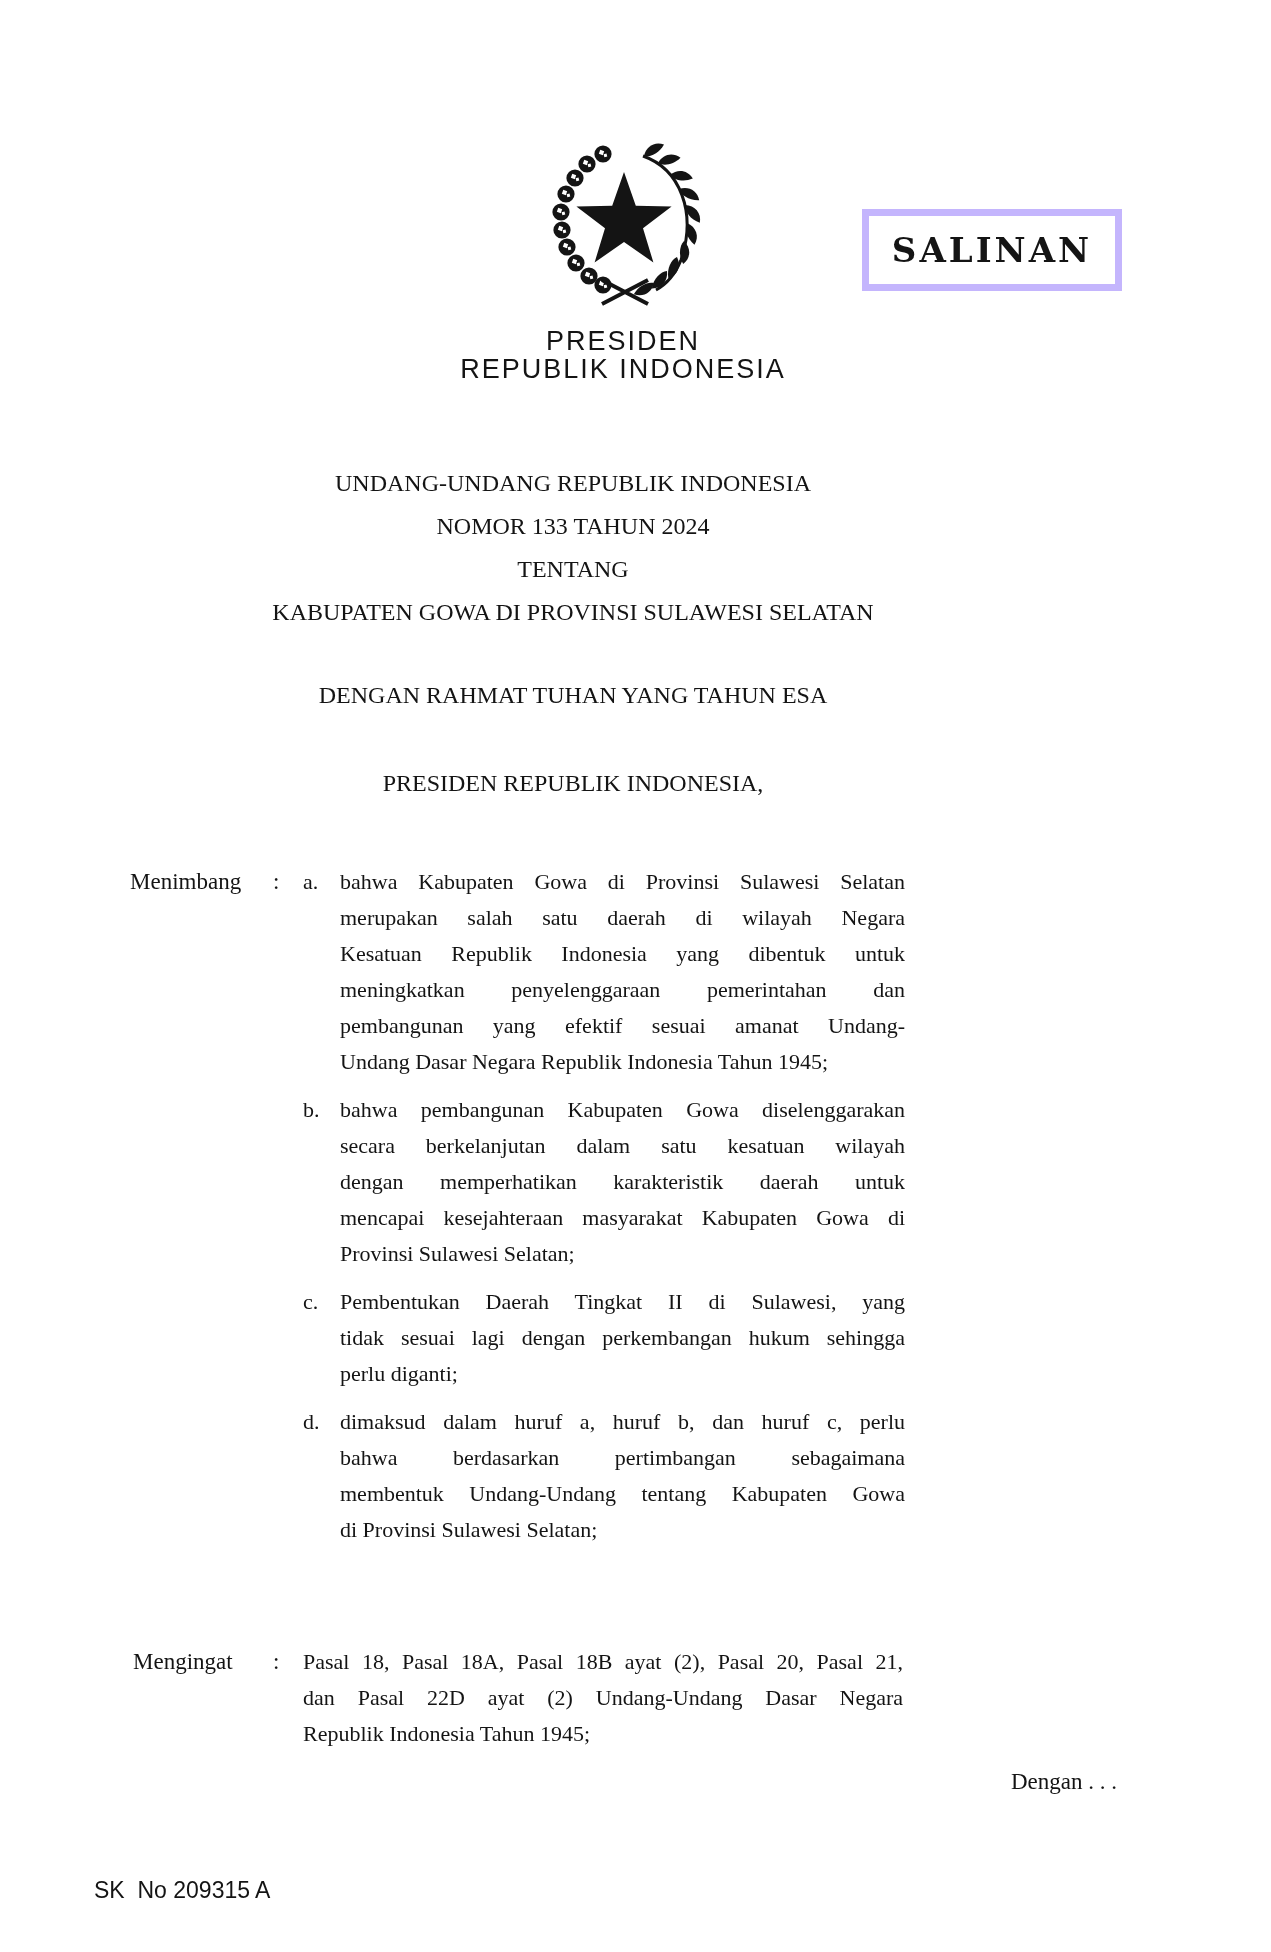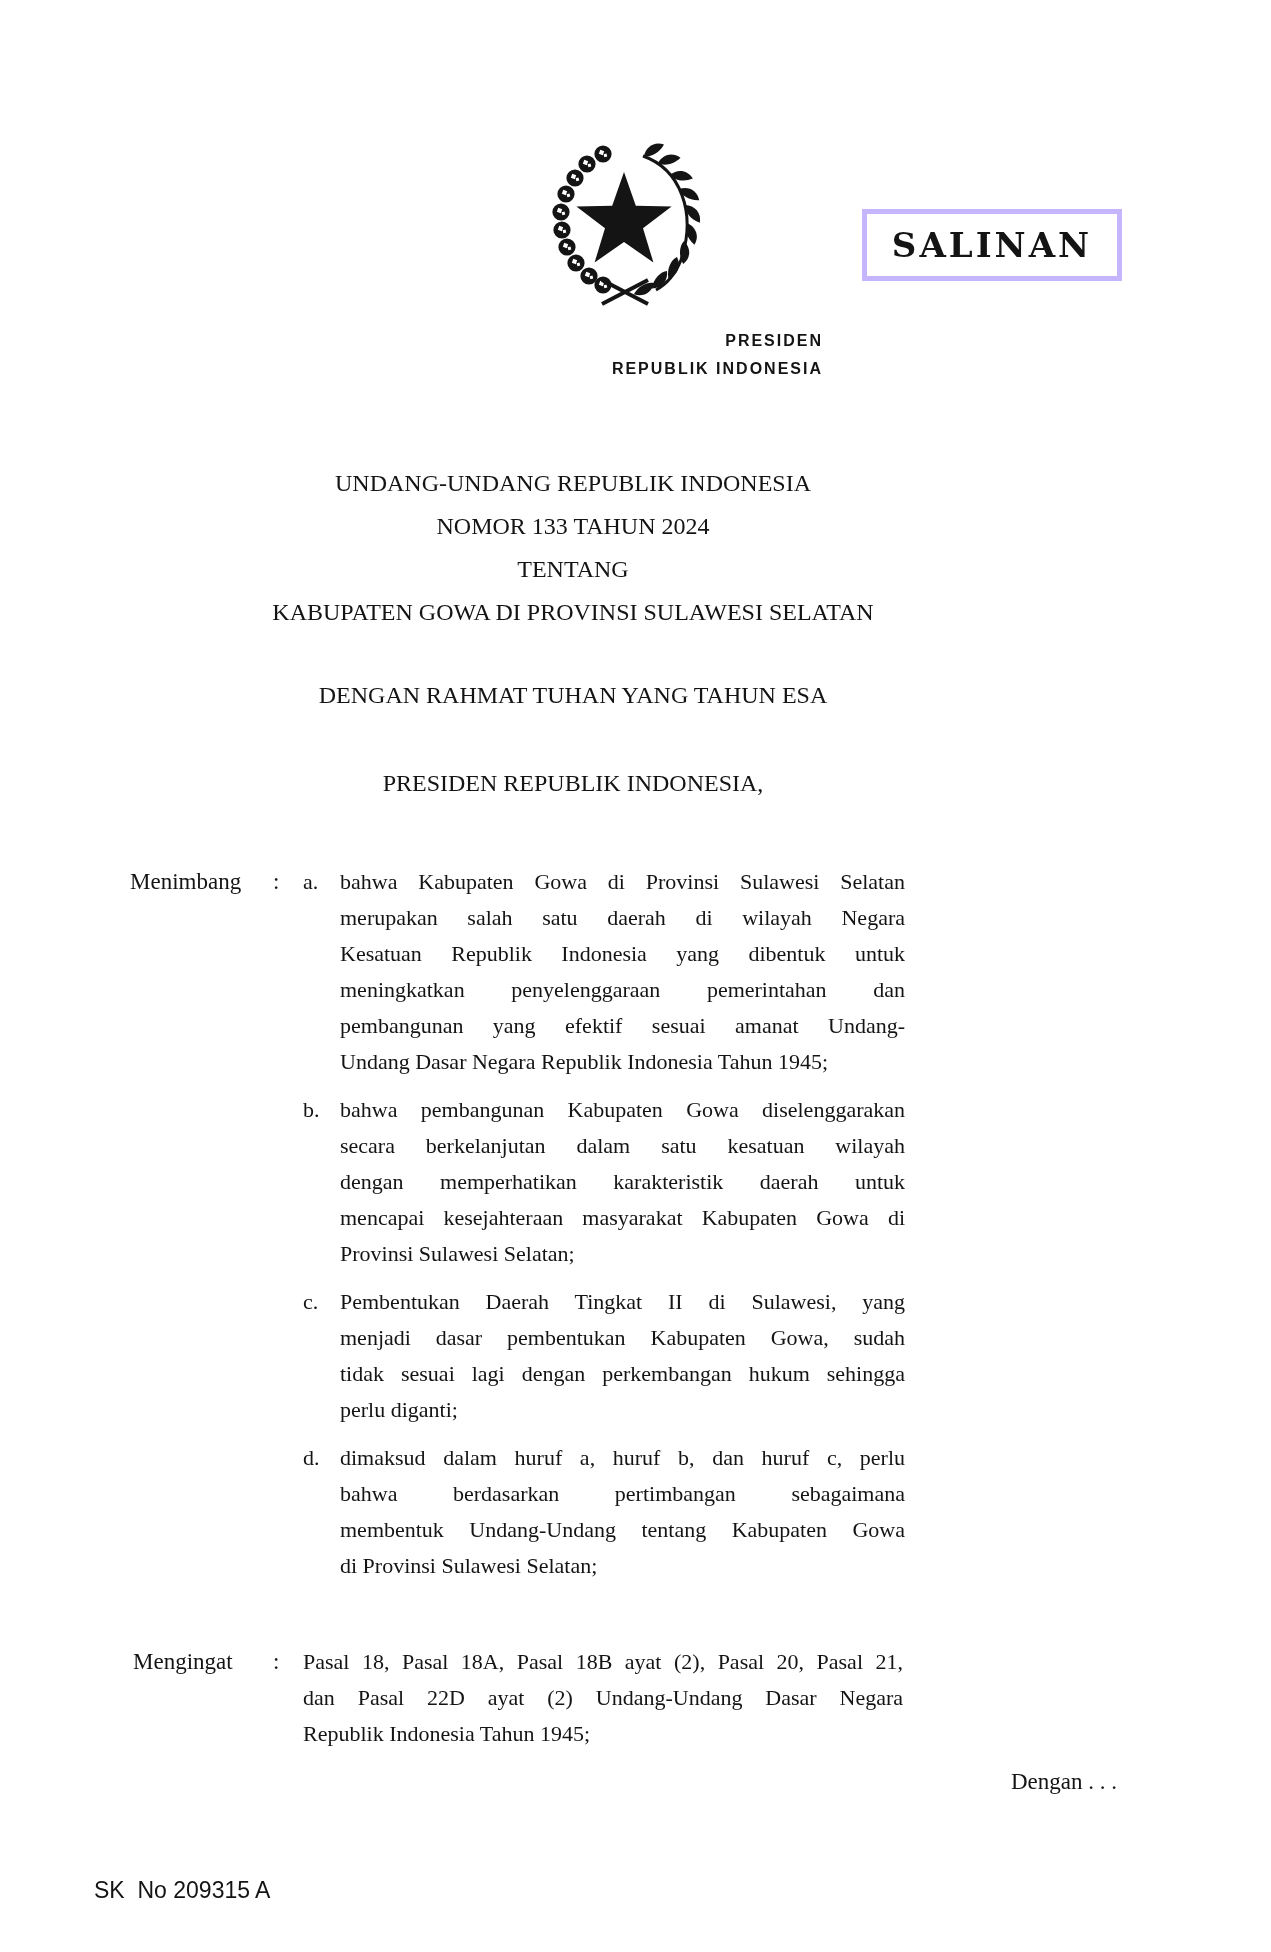--- a/index.html
+++ b/index.html
@@ -9,32 +9,32 @@
     background:#ffffff;
     margin:0 auto;
     font-family:"Liberation Serif", serif;
     color:#141414;
     overflow:hidden;
   }
   
   .emblem{position:absolute;left:540px;top:131px;width:170px;height:178px;}
   
   .stamp{
-    position:absolute;left:862px;top:209px;width:260px;height:72px;
-    border:5px solid #c4b5fd;box-sizing:border-box;
+    position:absolute;left:862px;top:209px;width:260px;height:82px;
+    border:7px solid #c4b5fd;box-sizing:border-box;
     display:flex;align-items:center;justify-content:center;
     font-family:"DejaVu Serif", serif;
     font-weight:bold;font-size:34px;letter-spacing:3px;
   }
   
   .letterhead{
     position:absolute;left:423px;top:327px;width:400px;
-    text-align:right;
+    text-align:center;
     font-family:"Liberation Sans", sans-serif;
-    font-weight:bold;font-size:16px;line-height:28px;letter-spacing:2px;
+    font-weight:normal;font-size:27px;line-height:28px;letter-spacing:2px;
   }
   
   .title-block{
     position:absolute;left:133px;top:462px;width:880px;
     text-align:center;font-size:24px;line-height:43px;
   }
   .invocation{
     position:absolute;left:133px;top:677px;width:880px;
     text-align:center;font-size:24px;line-height:36px;
   }
@@ -148,21 +148,20 @@
         <span class="item-letter">b.</span>
         <div class="jline">bahwa pembangunan Kabupaten Gowa diselenggarakan</div>
         <div class="jline">secara berkelanjutan dalam satu kesatuan wilayah</div>
         <div class="jline">dengan memperhatikan karakteristik daerah untuk</div>
         <div class="jline">mencapai kesejahteraan masyarakat Kabupaten Gowa di</div>
         <div class="jline">Provinsi Sulawesi Selatan;</div>
       </div>
       <div class="consideration-item">
         <span class="item-letter">c.</span>
         <div class="jline">Pembentukan Daerah Tingkat II di Sulawesi, yang</div>
-        <div class="jline">menjadi dasar pembentukan Kabupaten Gowa, sudah</div>
         <div class="jline">tidak sesuai lagi dengan perkembangan hukum sehingga</div>
         <div class="jline">perlu diganti;</div>
       </div>
       <div class="consideration-item">
         <span class="item-letter">d.</span>
         <div class="jline">dimaksud dalam huruf a, huruf b, dan huruf c, perlu</div>
         <div class="jline">bahwa berdasarkan pertimbangan sebagaimana</div>
         <div class="jline">membentuk Undang-Undang tentang Kabupaten Gowa</div>
         <div class="jline">di Provinsi Sulawesi Selatan;</div>
       </div>

